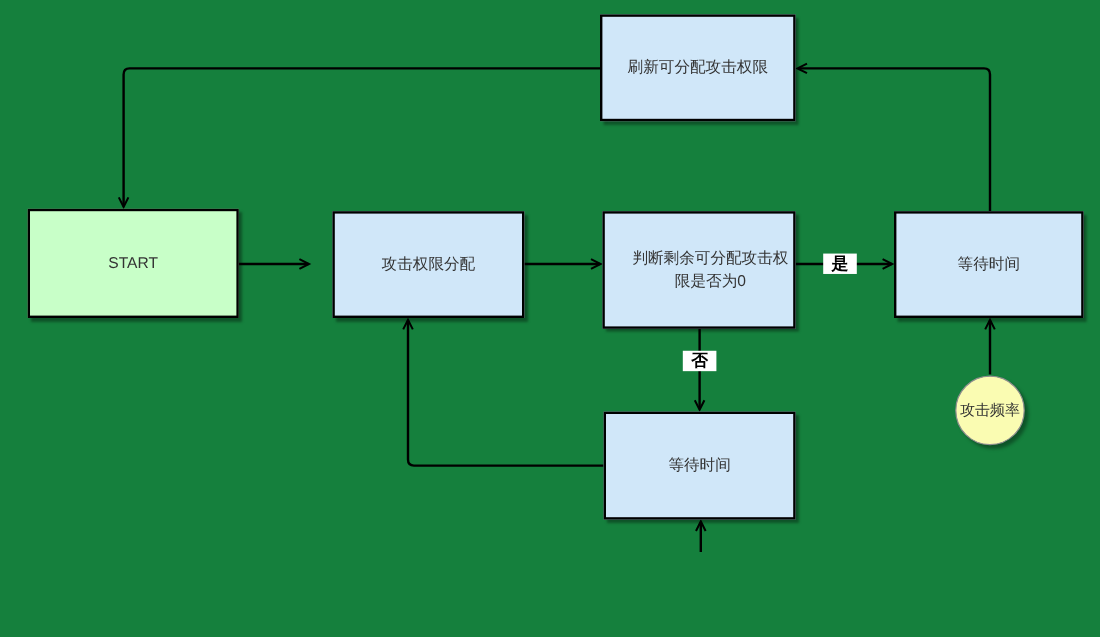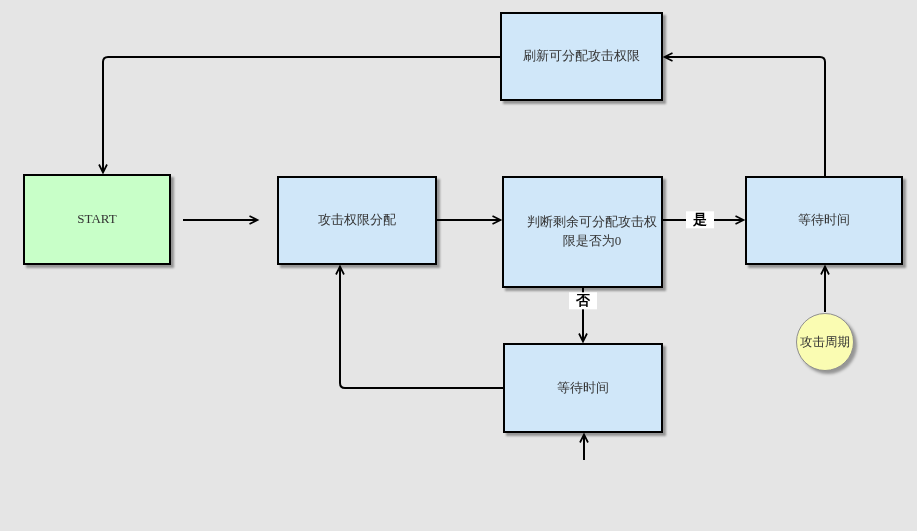--- a/index.html
+++ b/index.html
@@ -4,22 +4,22 @@
 <style>
   html, body {
     margin: 0;
     padding: 0;
     background: #ffffff;
   }
   .canvas {
     position: relative;
     width: 917px;
     height: 531px;
-    background: #e5e5e5;
-    font-family: Liberation Serif, serif;
+    background: #15803d;
+    font-family: Liberation Sans, sans-serif;
     overflow: hidden;
   }
   .edges-svg {
     position: absolute;
     left: 0; top: 0;
     width: 917px; height: 531px;
     z-index: 1;
   }
   .node {
     position: absolute;
@@ -31,23 +31,23 @@
     font-size: 13px;
     line-height: 1.45;
     color: #333333;
     background: #d0e7f9;
     border: 2px solid #000000;
     box-shadow: 3px 3px 2px rgba(0,0,0,0.35);
     z-index: 2;
     padding: 0 1px;
   }
   .node-refresh   { left: 500px; top: 12px;  width: 163px; height: 89px; }
-  .node-start     { left: 23px;  top: 174px; width: 148px; height: 91px; background: #c8ffc8; }
+  .node-start     { left: 23px;  top: 174px; width: 176px; height: 91px; background: #c8ffc8; }
   .node-allocate  { left: 277px; top: 176px; width: 160px; height: 89px; }
-  .node-decision  { left: 502px; top: 176px; width: 161px; height: 112px; padding-left: 20px; }
+  .node-decision  { left: 502px; top: 176px; width: 161px; height: 98px; padding-left: 20px; }
   .node-wait-right{ left: 745px; top: 176px; width: 158px; height: 89px; }
   .node-wait-bottom{ left: 503px; top: 343px; width: 160px; height: 90px; }
   .circle {
     border-radius: 50%;
     border: 1.5px solid #8f8f8f;
     background: #fafcb2;
     font-size: 12.5px;
     white-space: nowrap;
     box-shadow: 3px 3px 3px rgba(0,0,0,0.35);
   }
@@ -109,21 +109,21 @@
 
   <div class="node node-wait-right">
     <span>等待时间</span>
   </div>
 
   <div class="node node-wait-bottom">
     <span>等待时间</span>
   </div>
 
   <div class="node circle node-attack-cycle">
-    <span>攻击周期</span>
+    <span>攻击频率</span>
   </div>
 
 
   <div class="edge-label edge-label-yes">是</div>
 
   <div class="edge-label edge-label-no">否</div>
 
 </div>
 
 </body></html>

